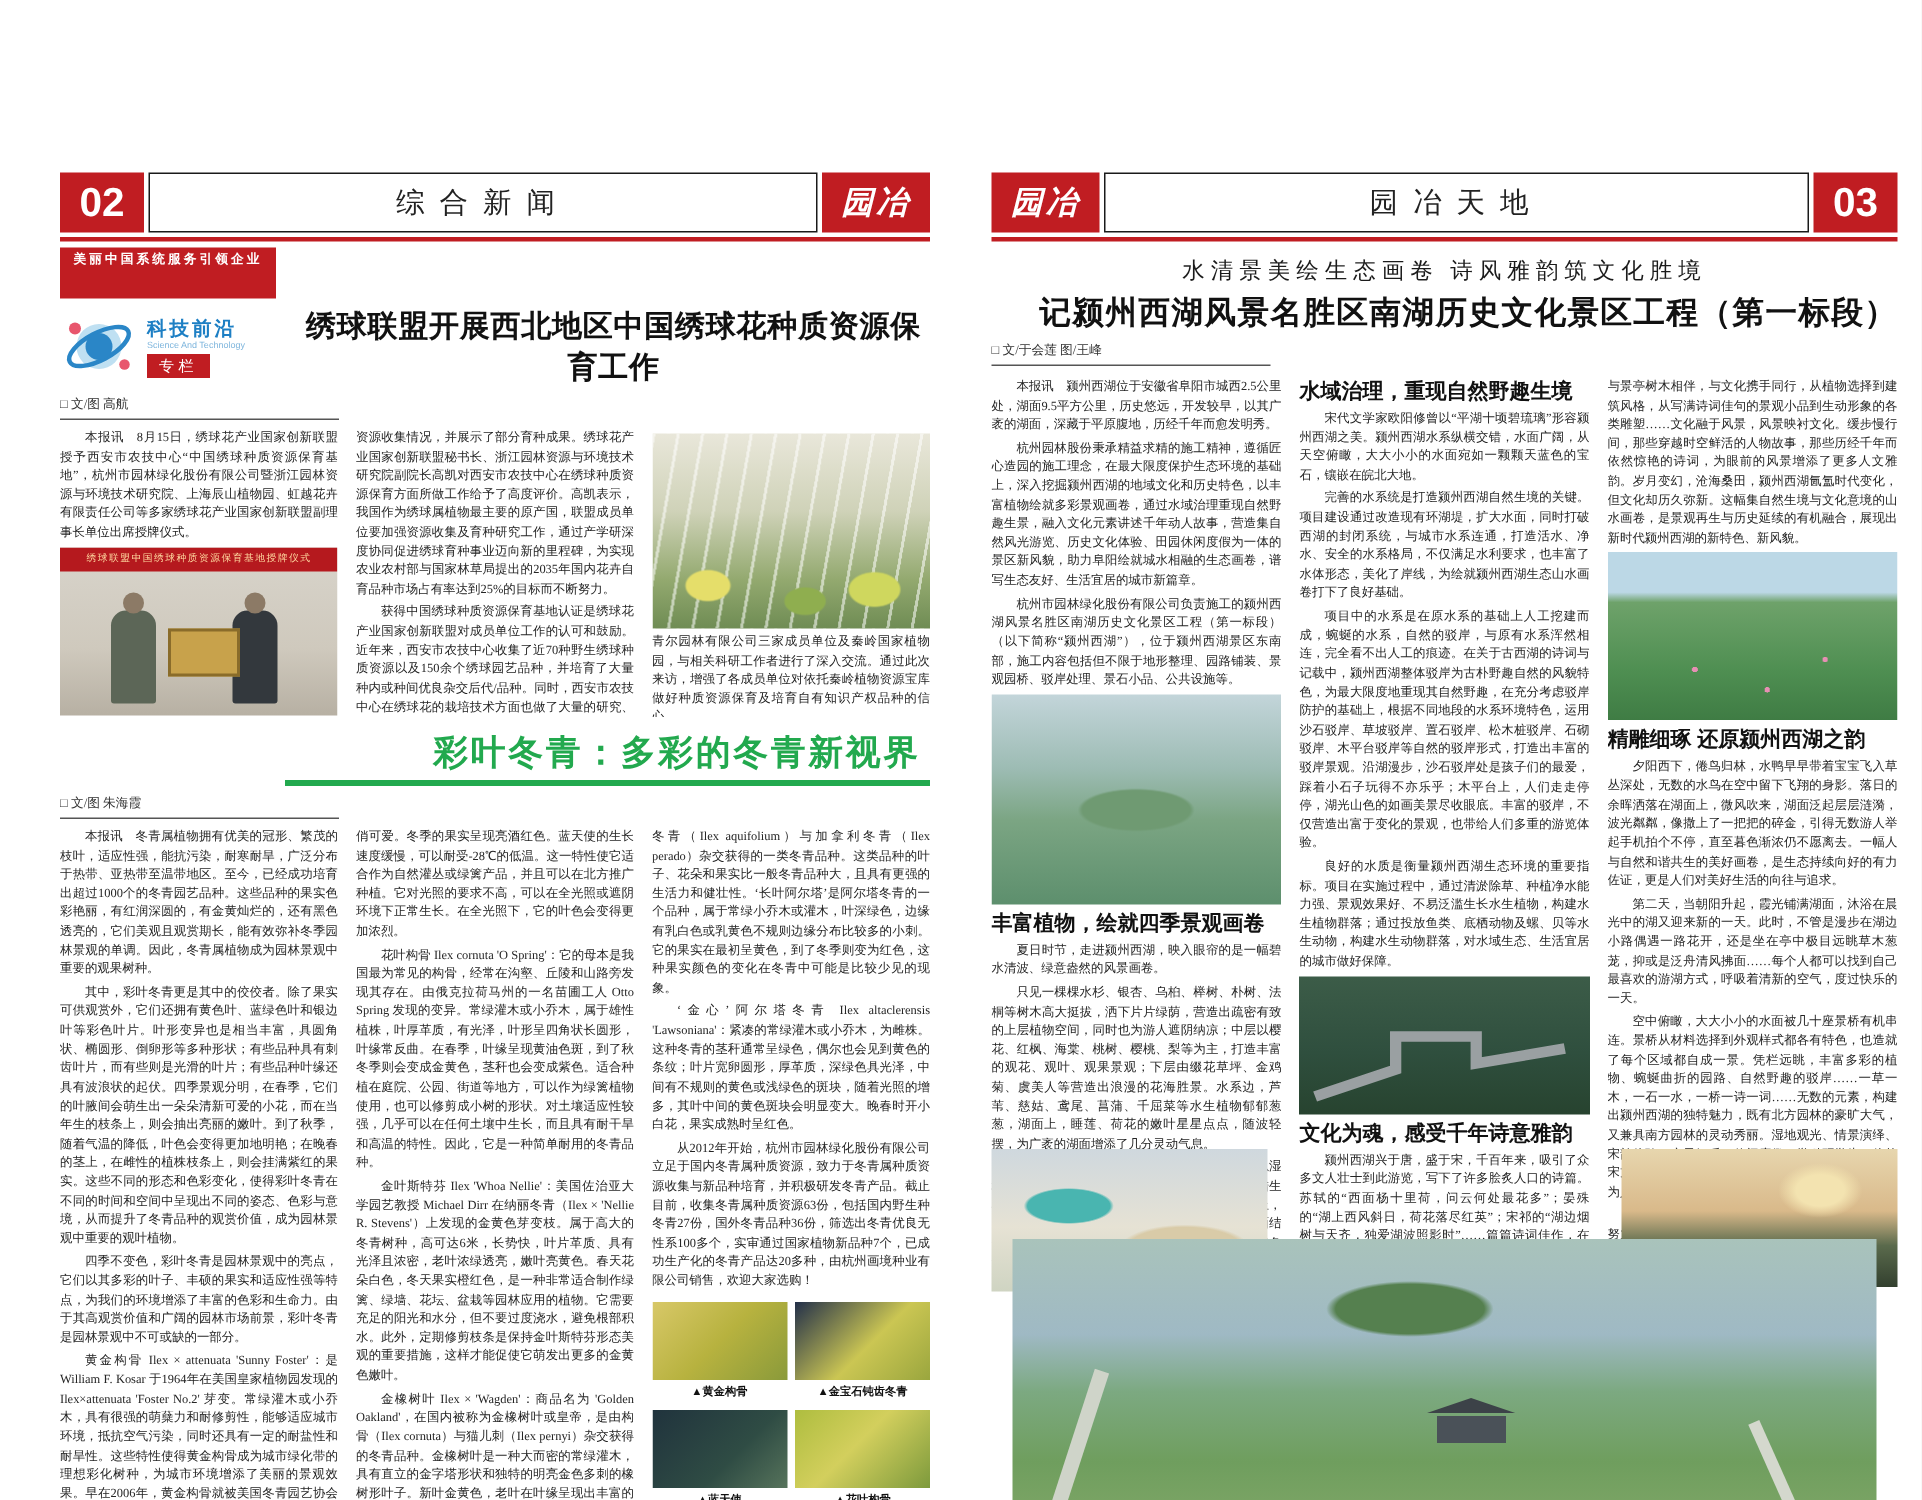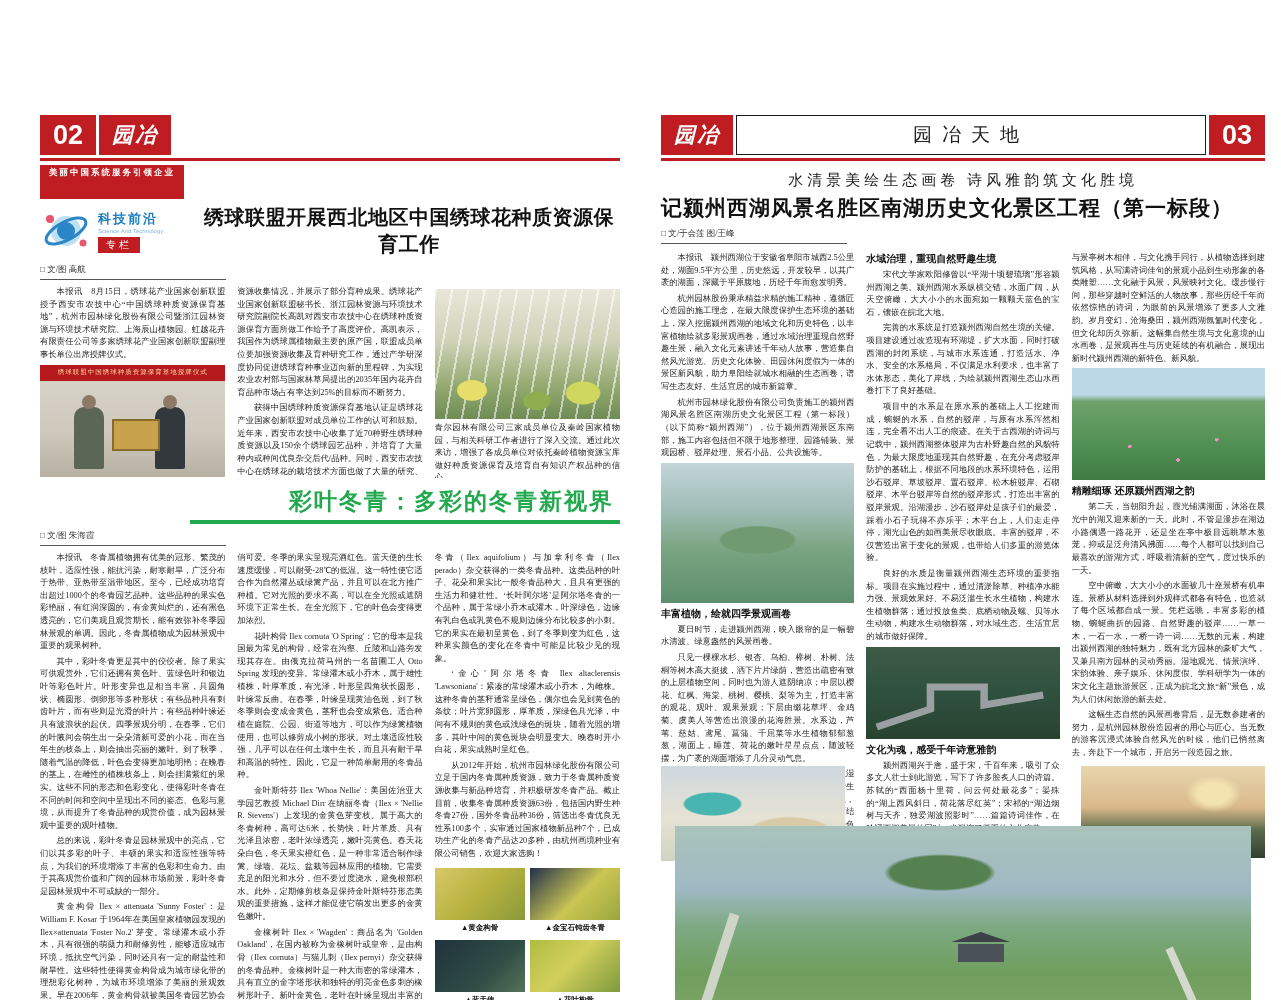--- a/index.html
+++ b/index.html
@@ -33,32 +33,32 @@
           width:186px;margin-top:6px;font-family:Liberation Serif, serif;}
 
   
   .cols3{display:flex;gap:12px;margin-top:6px;}
   .col{flex:1;overflow:hidden;}
   .a1cols{height:192px;}
   .a2cols{height:596px;}
   .bt{font-size:8.3px;line-height:1.52;text-align:justify;color:#242424;
       font-family:"Liberation Serif",serif;margin:0 0 3px;}
   .bt.ind{text-indent:2em;}
-  .subh{font-size:10px;font-weight:bold;color:#111;margin:4px 0 3px;}
+  .subh{font-size:14px;font-weight:bold;color:#111;margin:4px 0 3px;}
 
   
   .a2head{margin-top:8px;}
   .greentitle{text-align:right;font-size:23px;font-weight:bold;color:#22a94e;
               letter-spacing:2px;padding-right:6px;}
   .greenbar{height:4px;background:#22a94e;margin:3px 0 4px 150px;}
 
   
   .kicker{text-align:center;font-size:15px;letter-spacing:4px;color:#1b1b1b;margin-top:10px;
           font-family:"Liberation Serif",serif;}
-  .h1b{text-align:left;font-size:21px;font-weight:bold;color:#111;margin-top:4px;letter-spacing:1px;}
+  .h1b{text-align:right;font-size:21px;font-weight:bold;color:#111;margin-top:4px;letter-spacing:1px;}
 
   
   .ph{position:relative;overflow:hidden;margin:3px 0;}
   .ph-banner{position:absolute;top:0;left:0;right:0;height:16px;background:#b5191e;color:#ffd9a0;
              font-size:6.5px;display:flex;align-items:center;justify-content:center;letter-spacing:1px;}
   .ph-ceremony{height:112px;background:linear-gradient(180deg,#d8d4cb 0%,#cfc9bd 60%,#b7b0a3 100%);}
   .fig{position:absolute;bottom:8px;width:30px;height:62px;border-radius:10px 10px 2px 2px;}
   .fig::before{content:"";position:absolute;top:-12px;left:8px;width:14px;height:14px;border-radius:50%;
                background:#8c7a66;}
   .figA{left:34px;background:#5c6657;}
@@ -112,20 +112,23 @@
   .atom{width:52px;height:52px;flex:0 0 52px;}
 </style>
 </head>
 <body>
 
 <div class="canvas">
 
   <div class="page" id="page2">
     <div class="phead">
       <div class="red-box pno">02</div>
+      <div class="strip">
+          <span>综合新闻</span>
+        </div>
       <div class="red-box brand">园冶</div>
     </div>
     <div class="redline"></div>
     <div><span class="ribbon">美丽中国系统服务引领企业</span></div>
 
     <div class="a1head">
       <div class="collogo">
         <svg class="atom" viewBox="0 0 52 52">
           <circle cx="26" cy="26" r="15" fill="#bfe0f2"></circle>
           <ellipse cx="26" cy="26" rx="22" ry="9" fill="none" stroke="#2a86c7" stroke-width="3" transform="rotate(-28 26 26)"></ellipse>
@@ -169,21 +172,21 @@
     <div class="a2head">
       <div class="greentitle">彩叶冬青：多彩的冬青新视界</div>
       <div class="greenbar"></div>
       <div class="byline">□ 文/图  朱海霞</div>
     </div>
 
     <div class="cols3 a2cols">
       <div class="col">
         <p class="bt ind">本报讯　冬青属植物拥有优美的冠形、繁茂的枝叶，适应性强，能抗污染，耐寒耐旱，广泛分布于热带、亚热带至温带地区。至今，已经成功培育出超过1000个的冬青园艺品种。这些品种的果实色彩艳丽，有红润深圆的，有金黄灿烂的，还有黑色透亮的，它们美观且观赏期长，能有效弥补冬季园林景观的单调。因此，冬青属植物成为园林景观中重要的观果树种。</p>
         <p class="bt ind">其中，彩叶冬青更是其中的佼佼者。除了果实可供观赏外，它们还拥有黄色叶、蓝绿色叶和银边叶等彩色叶片。叶形变异也是相当丰富，具圆角状、椭圆形、倒卵形等多种形状；有些品种具有刺齿叶片，而有些则是光滑的叶片；有些品种叶缘还具有波浪状的起伏。四季景观分明，在春季，它们的叶腋间会萌生出一朵朵清新可爱的小花，而在当年生的枝条上，则会抽出亮丽的嫩叶。到了秋季，随着气温的降低，叶色会变得更加地明艳；在晚春的茎上，在雌性的植株枝条上，则会挂满紫红的果实。这些不同的形态和色彩变化，使得彩叶冬青在不同的时间和空间中呈现出不同的姿态、色彩与意境，从而提升了冬青品种的观赏价值，成为园林景观中重要的观叶植物。</p>
-        <p class="bt ind">总的来说，彩叶冬青是园林景观中的亮点，它们以其多彩的叶子、丰硕的果实和适应性强等特点，为我们的环境增添了丰富的色彩和生命力。由于其高观赏价值和广阔的园林市场前景，彩叶冬青是园林景观中不可或缺的一部分。</p>
+        <p class="bt ind">四季不变色，彩叶冬青是园林景观中的亮点，它们以其多彩的叶子、丰硕的果实和适应性强等特点，为我们的环境增添了丰富的色彩和生命力。由于其高观赏价值和广阔的园林市场前景，彩叶冬青是园林景观中不可或缺的一部分。</p>
         <p class="bt ind">黄金构骨 Ilex × attenuata 'Sunny Foster'：是 William F. Kosar 于1964年在美国皇家植物园发现的 Ilex×attenuata 'Foster No.2' 芽变。常绿灌木或小乔木，具有很强的萌蘖力和耐修剪性，能够适应城市环境，抵抗空气污染，同时还具有一定的耐盐性和耐旱性。这些特性使得黄金构骨成为城市绿化带的理想彩化树种，为城市环境增添了美丽的景观效果。早在2006年，黄金构骨就被美国冬青园艺协会评为年度冬青，充分肯定了其在园艺界的地位和价值。在春季，黄金构骨开出美丽的小白花。如果与其他雄性冬青搭配种植，到了冬季还会结出鲜艳的红色果实，为园林景观增添了丰富的色彩和层次。</p>
         <p class="bt ind">‘金宝石’钝齿冬青 Ilex crenata 'Golden Gem'：是一种密集、多枝的常绿灌木，株型紧凑，叶子呈倒卵形到椭圆形，叶缘具有圆形的锯齿，表面光滑，无刺。新梢和新叶金黄色，老叶黄绿色，四季不变色，自然成型，是优良的金黄色系列花灌木，可以用于片植、列植、丛植等多种种植方式，还可以用于色块、基础种植、混合花境等场合。此外，它也可以被用于制作球形盆景。需要注意的是，‘金宝石’钝齿冬青是雄性品种，因此它不会结果。然而，在晚春的茎上，你可以在叶腋处看到绿白色的小花，这也是一种美丽的景象。</p>
 
       </div>
       <div class="col">
         <p class="bt">俏可爱。冬季的果实呈现亮酒红色。蓝天使的生长速度缓慢，可以耐受-28℃的低温。这一特性使它适合作为自然灌丛或绿篱产品，并且可以在北方推广种植。它对光照的要求不高，可以在全光照或遮阴环境下正常生长。在全光照下，它的叶色会变得更加浓烈。</p>
         <p class="bt ind">花叶构骨 Ilex cornuta 'O Spring'：它的母本是我国最为常见的构骨，经常在沟壑、丘陵和山路旁发现其存在。由俄克拉荷马州的一名苗圃工人 Otto Spring 发现的变异。常绿灌木或小乔木，属于雄性植株，叶厚革质，有光泽，叶形呈四角状长圆形，叶缘常反曲。在春季，叶缘呈现黄油色斑，到了秋冬季则会变成金黄色，茎秆也会变成紫色。适合种植在庭院、公园、街道等地方，可以作为绿篱植物使用，也可以修剪成小树的形状。对土壤适应性较强，几乎可以在任何土壤中生长，而且具有耐干旱和高温的特性。因此，它是一种简单耐用的冬青品种。</p>
         <p class="bt ind">金叶斯特芬 Ilex 'Whoa Nellie'：美国佐治亚大学园艺教授 Michael Dirr 在纳丽冬青（Ilex × 'Nellie R. Stevens'）上发现的金黄色芽变枝。属于高大的冬青树种，高可达6米，长势快，叶片革质、具有光泽且浓密，老叶浓绿透亮，嫩叶亮黄色。春天花朵白色，冬天果实橙红色，是一种非常适合制作绿篱、绿墙、花坛、盆栽等园林应用的植物。它需要充足的阳光和水分，但不要过度浇水，避免根部积水。此外，定期修剪枝条是保持金叶斯特芬形态美观的重要措施，这样才能促使它萌发出更多的金黄色嫩叶。</p>
         <p class="bt ind">金橡树叶 Ilex × 'Wagden'：商品名为 'Golden Oakland'，在国内被称为金橡树叶或皇帝，是由构骨（Ilex cornuta）与猫儿刺（Ilex pernyi）杂交获得的冬青品种。金橡树叶是一种大而密的常绿灌木，具有直立的金字塔形状和独特的明亮金色多刺的橡树形叶子。新叶金黄色，老叶在叶缘呈现出丰富的金色，到中心变成绿色，全年都能保持金色的观赏效果。无论放在公园、花坛还是庭院，都能带来独特的视觉享受。作为雄株，在春季的时候于叶腋处萌生一束束金色的小花，能为其他雌性的冬青品种提供丰富的花粉。在全光照或遮阴环境下均可正常生长，但在较热的天气中需要注意避免午后的阳光照射，以免叶子被晒焦或掉落。</p>
 
@@ -260,20 +263,21 @@
           </svg>
         </div>
         <div class="subh">文化为魂，感受千年诗意雅韵</div>
         <p class="bt ind">颍州西湖兴于唐，盛于宋，千百年来，吸引了众多文人壮士到此游览，写下了许多脍炙人口的诗篇。苏轼的“西面杨十里荷，问云何处最花多”；晏殊的“湖上西风斜日，荷花落尽红英”；宋祁的“湖边烟树与天齐，独爱湖波照影时”……篇篇诗词佳作，在吟诵西湖美景的同时，也沉淀了厚重的文化底蕴。</p>
         <p class="bt ind">项目建设大量参考了描绘颍州西湖的这些古典诗词，以复刻古典文学中的西湖胜景。以植物配置为例，通过古诗中出现较多的柳树、松树、竹子、桃树、李树、梅花、荷花等的大量应用，搭配丰富的乡土植物，因地制宜，因势成景，将植物与建筑、园路、景桥、驳岸、亭廊等巧妙搭配，营造春雨烟柳拂亭艳、夏日荷花别样红、秋色醉人层林染、雪寒梅独自香的四时之景，恢复欧阳修笔下“平湖十顷碧琉璃”的自然风貌，展现宋韵文化的独特魅力。</p>
       </div>
       <div class="col">
         <p class="bt">与景亭树木相伴，与文化携手同行，从植物选择到建筑风格，从写满诗词佳句的景观小品到生动形象的各类雕塑……文化融于风景，风景映衬文化。缓步慢行间，那些穿越时空鲜活的人物故事，那些历经千年而依然惊艳的诗词，为眼前的风景增添了更多人文雅韵。岁月变幻，沧海桑田，颍州西湖氤氲时代变化，但文化却历久弥新。这幅集自然生境与文化意境的山水画卷，是景观再生与历史延续的有机融合，展现出新时代颍州西湖的新特色、新风貌。</p>
         <div class="ph ph-lotus"></div>
         <div class="subh">精雕细琢  还原颍州西湖之韵</div>
+        <p class="bt ind">夕阳西下，倦鸟归林，水鸭早早带着宝宝飞入草丛深处，无数的水鸟在空中留下飞翔的身影。落日的余晖洒落在湖面上，微风吹来，湖面泛起层层涟漪，波光粼粼，像撒上了一把把的碎金，引得无数游人举起手机拍个不停，直至暮色渐浓仍不愿离去。一幅人与自然和谐共生的美好画卷，是生态持续向好的有力佐证，更是人们对美好生活的向往与追求。</p>
         <p class="bt ind">第二天，当朝阳升起，霞光铺满湖面，沐浴在晨光中的湖又迎来新的一天。此时，不管是漫步在湖边小路偶遇一路花开，还是坐在亭中极目远眺草木葱茏，抑或是泛舟清风拂面……每个人都可以找到自己最喜欢的游湖方式，呼吸着清新的空气，度过快乐的一天。</p>
         <p class="bt ind">空中俯瞰，大大小小的水面被几十座景桥有机串连。景桥从材料选择到外观样式都各有特色，也造就了每个区域都自成一景。凭栏远眺，丰富多彩的植物、蜿蜒曲折的园路、自然野趣的驳岸……一草一木，一石一水，一桥一诗一词……无数的元素，构建出颍州西湖的独特魅力，既有北方园林的豪旷大气，又兼具南方园林的灵动秀丽。湿地观光、情景演绎、宋韵体验、亲子娱乐、休闲度假、学科研学为一体的宋文化主题旅游景区，正成为皖北文旅“新”景色，成为人们休闲旅游的新去处。</p>
         <p class="bt ind">这幅生态自然的风景画卷背后，是无数参建者的努力，是杭州园林股份造园者的用心与匠心。当无数的游客沉浸式体验自然风光的时候，他们已悄然离去，奔赴下一个城市，开启另一段造园之旅。</p>
       </div>
     </div>
 
     <div style="position:absolute;left:0;top:648px;width:184px;">
       <div class="ph ph-snow"></div>
     </div>
     <div style="position:absolute;right:0;top:648px;width:184px;">

